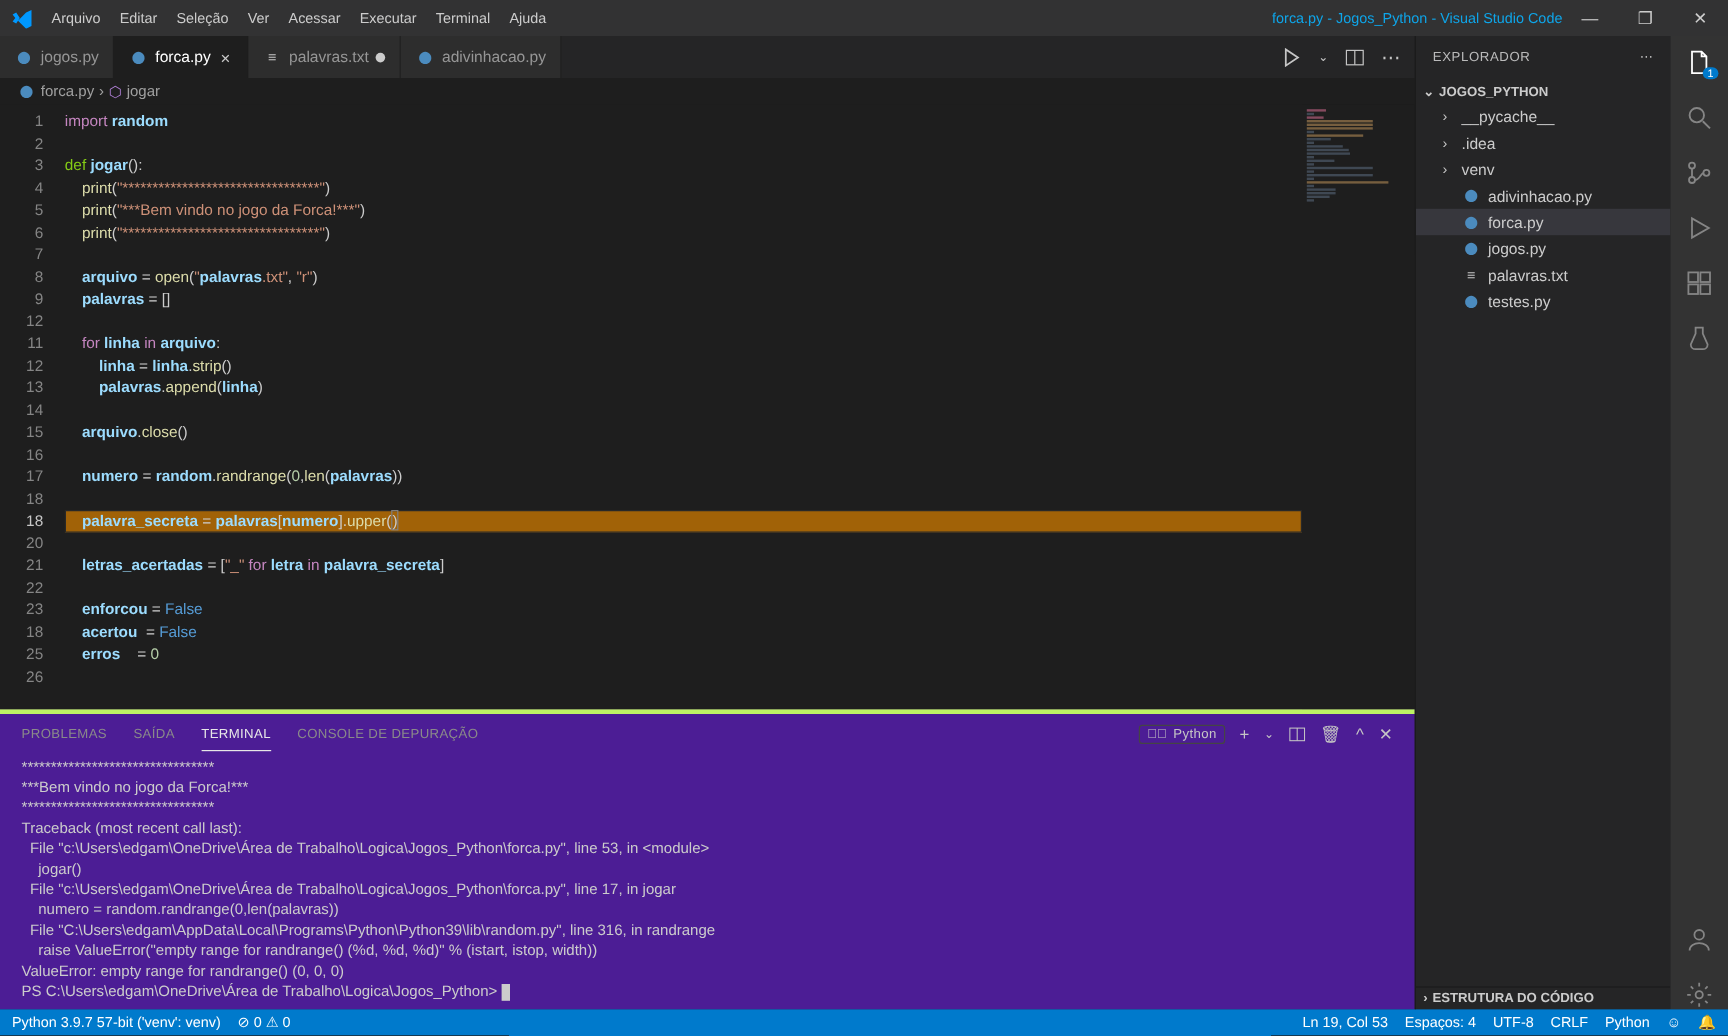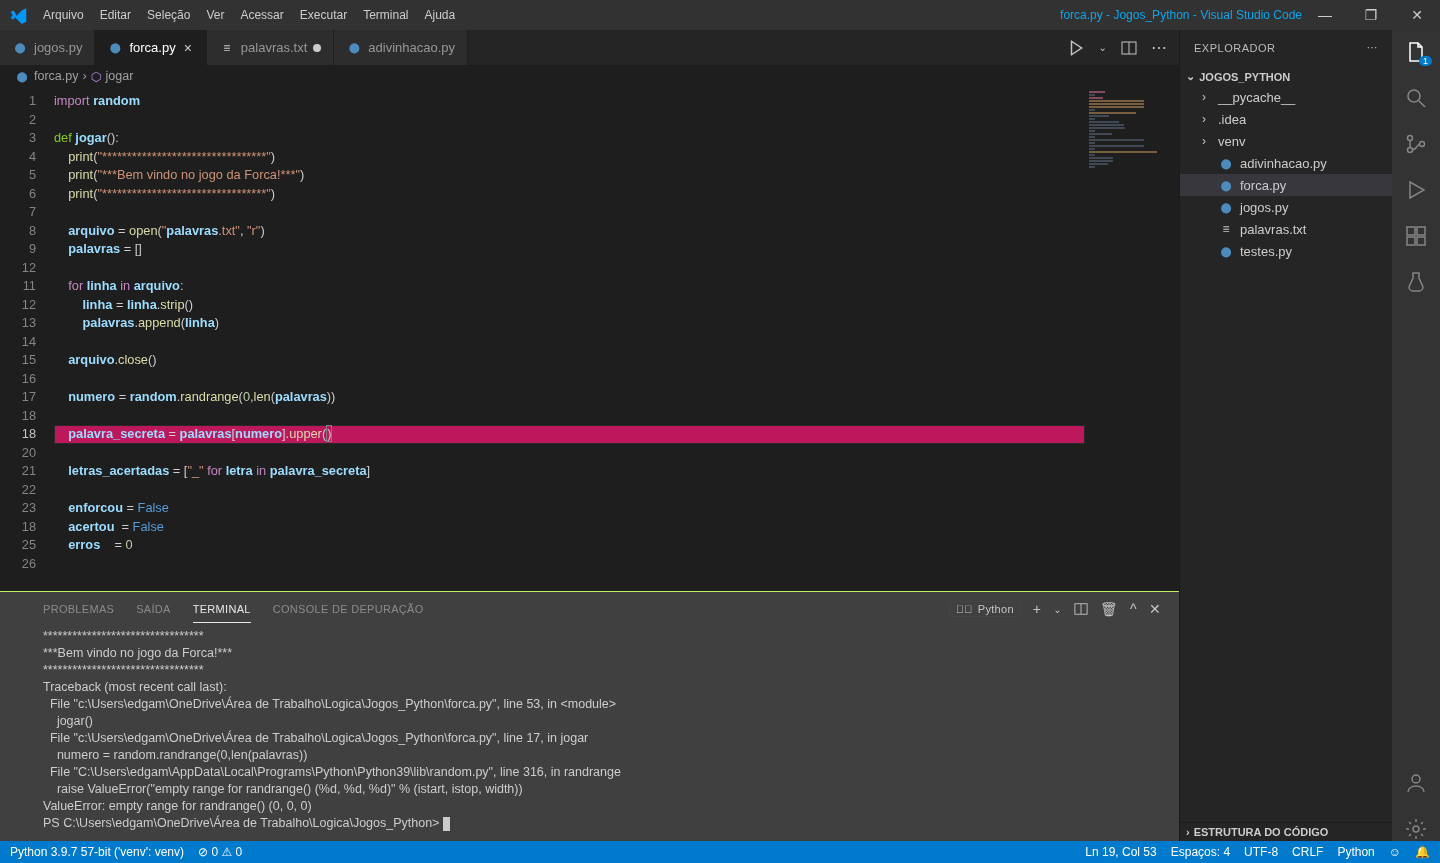--- a/index.html
+++ b/index.html
@@ -17,26 +17,26 @@
   .tab{display:flex;align-items:center;padding:0 12px;gap:6px;font-size:13px;color:#969696;border-right:1px solid #1e1e1e;cursor:pointer;background:#2d2d2d;}
   .tab.active{background:#1e1e1e;color:#fff;}
   .tab .close{color:#ccc;font-size:14px;padding:0 2px;}
   .tab .dot{width:8px;height:8px;border-radius:50%;background:#ccc;}
   .editor-toolbar{margin-left:auto;display:flex;align-items:center;gap:14px;padding:0 12px;color:#c5c5c5;}
   .breadcrumb{height:22px;background:#1e1e1e;display:flex;align-items:center;padding:0 14px;font-size:12.5px;color:#a0a0a0;gap:4px;}
   .editor-body{flex:1;display:flex;overflow:hidden;background:#1e1e1e;position:relative;}
   .gutter{width:54px;text-align:right;padding-right:18px;font-size:12.8px;color:#858585;user-select:none;font-family:Consolas,monospace;line-height:18.5px;padding-top:5px;}
   .gutter .ln.active{color:#c6c6c6;}
   .code{flex:1;font-family:Consolas,monospace;font-size:12.8px;line-height:18.5px;padding-top:5px;white-space:pre;overflow:hidden;position:relative;}
-  .code .line.hl{background:#be185d;box-shadow:inset 0 0 0 1px #282828;}
+  .code .line.hl{background:#a16207;box-shadow:inset 0 0 0 1px #282828;}
   .minimap{width:94px;background:#1e1e1e;opacity:.7;padding:4px;}
   .minimap .ml{height:2px;margin-bottom:1px;background:#4d5a6a;}
   .minimap .ml.k{background:#b05d7a;}
   .minimap .ml.s{background:#9c7a4d;}
-  .panel{height:250px;border-top:1px solid #bef264;background:#404040;display:flex;flex-direction:column;padding-left:25px;}
+  .panel{height:250px;border-top:4px solid #bef264;background:#4c1d95;display:flex;flex-direction:column;}
   .panel-tabs{height:34px;display:flex;align-items:center;padding:0 18px;gap:22px;font-size:11px;color:#8a8a8a;}
   .panel-tabs span{cursor:pointer;letter-spacing:.3px;}
   .panel-tabs span.active{color:#e7e7e7;border-bottom:1px solid #e7e7e7;padding-bottom:7px;margin-bottom:-8px;}
   .panel-tabs .spacer{flex:1;}
   .panel-tabs .tactions{display:flex;align-items:center;gap:12px;color:#c5c5c5;font-size:14px;}
   .panel-tabs .pylabel{border:1px solid #454545;padding:1px 6px;font-size:11px;border-radius:3px;display:flex;align-items:center;gap:5px;}
   .terminal{flex:1;font-family:Consolas,monospace;font-size:12.5px;line-height:17px;color:#ccc;padding:2px 18px;white-space:pre;overflow:hidden;}
   .sidebar{width:213px;background:#252526;display:flex;flex-direction:column;border-left:1px solid #1b1b1b;}
   .sidebar-hd{height:35px;display:flex;align-items:center;justify-content:space-between;padding:0 14px;font-size:11px;color:#bbb;letter-spacing:.5px;}
   .sb-section{padding:2px 0;}

